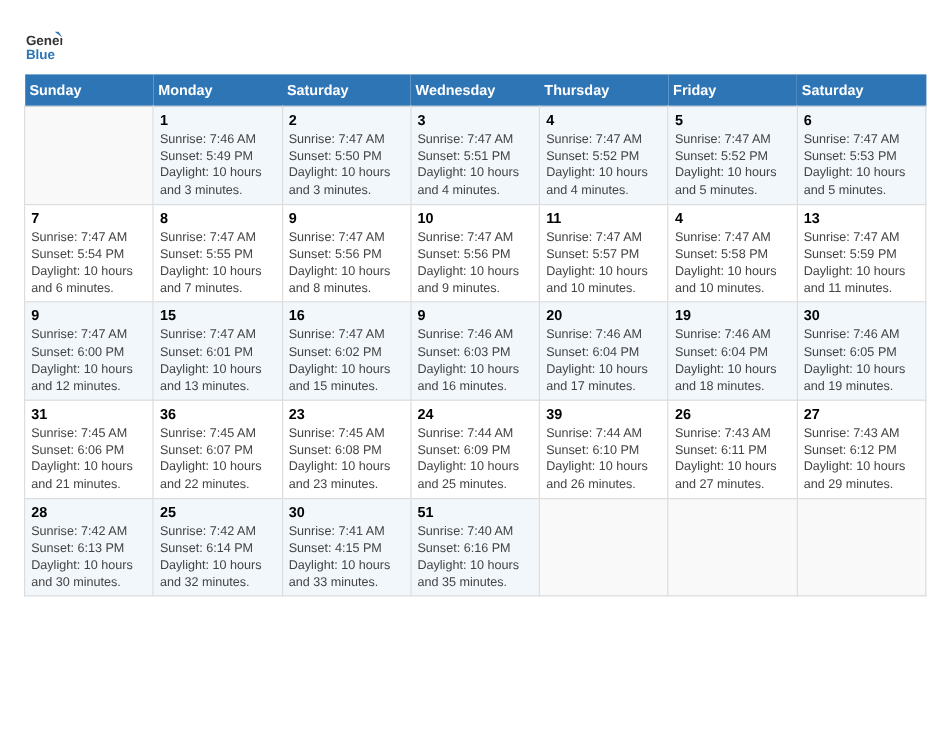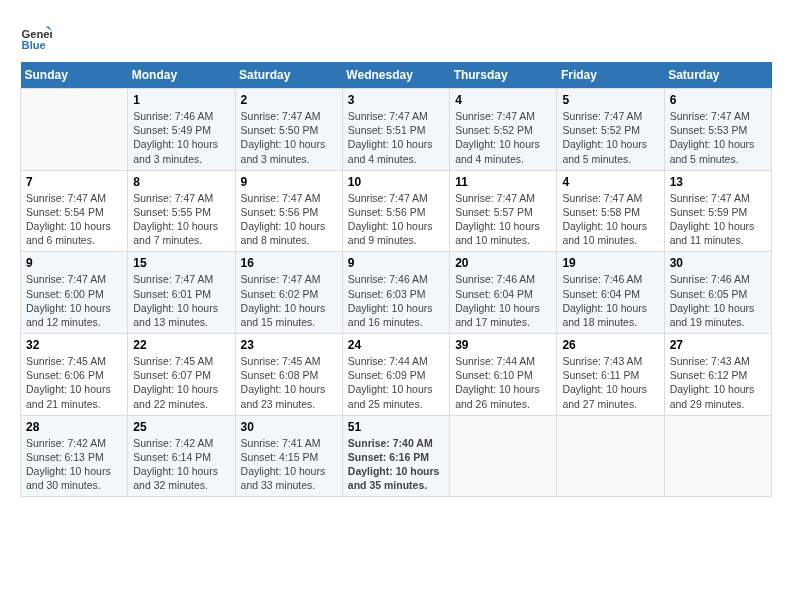--- a/index.html
+++ b/index.html
@@ -257,28 +257,28 @@
         <td>
           <span class="day-number">30</span>
           <div class="day-info" style="white-space: pre-line;">Sunrise: 7:46 AM
 Sunset: 6:05 PM
 Daylight: 10 hours
 and 19 minutes.</div>
         </td>
       </tr>
       <tr>
         <td>
-          <span class="day-number">32</span>
+          <span class="day-number">31</span>
           <div class="day-info" style="white-space: pre-line;">Sunrise: 7:45 AM
 Sunset: 6:06 PM
 Daylight: 10 hours
 and 21 minutes.</div>
         </td>
         <td>
-          <span class="day-number">22</span>
+          <span class="day-number">36</span>
           <div class="day-info" style="white-space: pre-line;">Sunrise: 7:45 AM
 Sunset: 6:07 PM
 Daylight: 10 hours
 and 22 minutes.</div>
         </td>
         <td>
           <span class="day-number">23</span>
           <div class="day-info" style="white-space: pre-line;">Sunrise: 7:45 AM
 Sunset: 6:08 PM
 Daylight: 10 hours
@@ -330,21 +330,21 @@
         </td>
         <td>
           <span class="day-number">30</span>
           <div class="day-info" style="white-space: pre-line;">Sunrise: 7:41 AM
 Sunset: 4:15 PM
 Daylight: 10 hours
 and 33 minutes.</div>
         </td>
         <td>
           <span class="day-number">51</span>
-          <div class="day-info" style="white-space: pre-line; font-weight: bold;">Sunrise: 7:40 AM
+          <div class="day-info" style="white-space: pre-line;">Sunrise: 7:40 AM
 Sunset: 6:16 PM
 Daylight: 10 hours
 and 35 minutes.</div>
         </td>
         <td class="empty-cell"></td>
         <td class="empty-cell"></td>
         <td class="empty-cell"></td>
       </tr>
     </tbody>
 </table>

